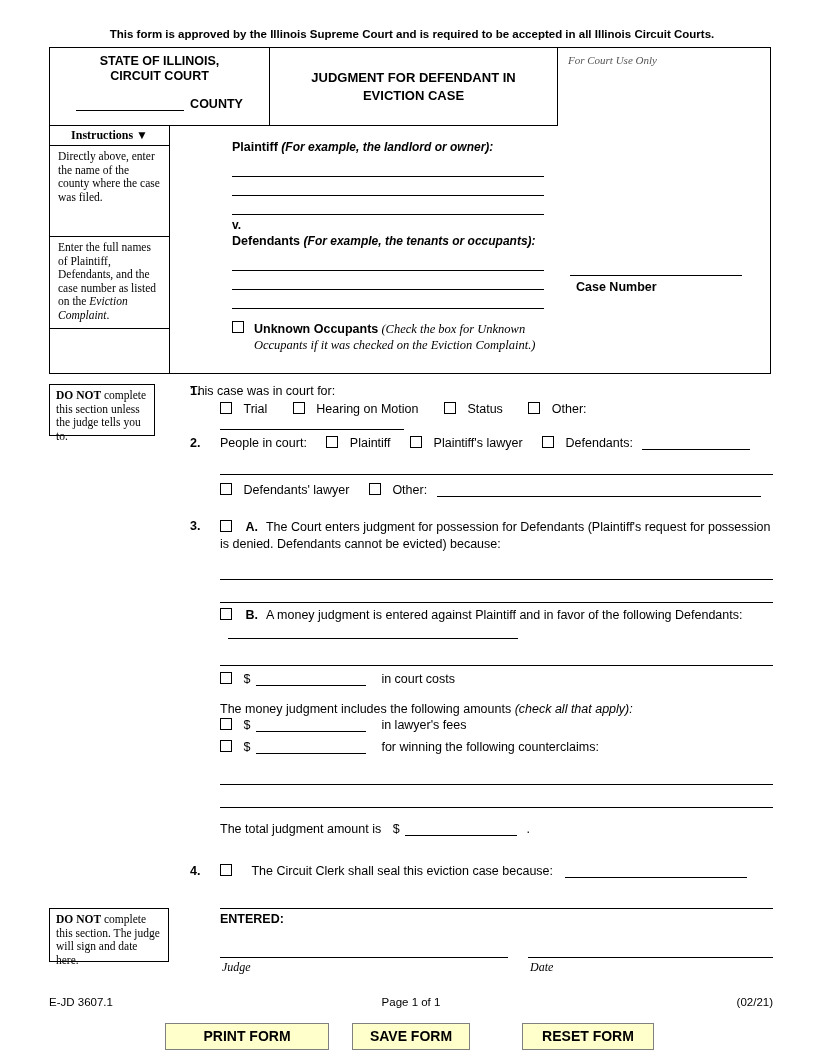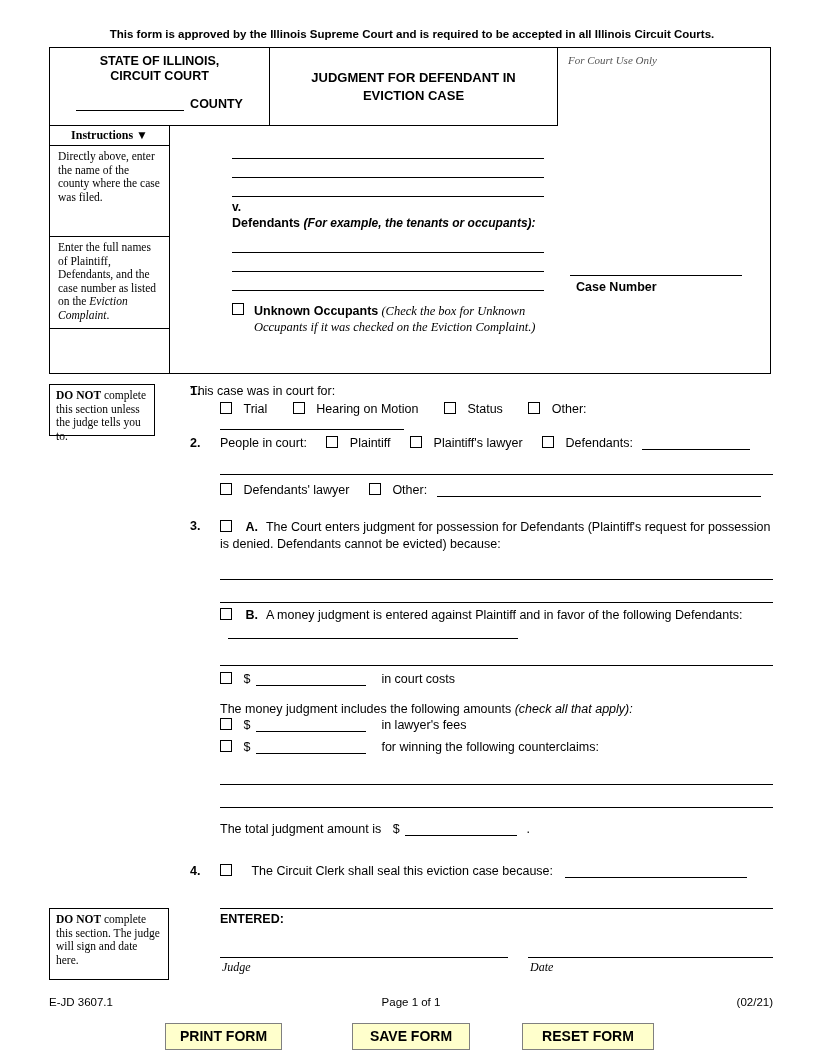--- a/index.html
+++ b/index.html
@@ -207,21 +207,21 @@
     position: absolute;
     border: 1px solid #000;
     box-sizing: border-box;
     padding: 4px 6px;
     font-size: 11.5px;
     line-height: 13.5px;
     font-family: "Liberation Serif", serif;
   }
   .donot b { font-weight: bold; }
   #donot1 { top: 384px; left: 49px; width: 106px; height: 52px; }
-  #donot2 { top: 908px; left: 49px; width: 120px; height: 72px; }
+  #donot2 { top: 908px; left: 49px; width: 120px; height: 54px; }
 
   
   .body-sec {
     position: absolute;
     top: 384px;
     left: 190px;
     width: 583px;
     font-family: "Liberation Sans", sans-serif;
     font-size: 12.5px;
   }
@@ -306,21 +306,21 @@
     background: #ffffcc;
     border: 1px solid #808080;
     font-family: "Liberation Sans", sans-serif;
     font-weight: bold;
     font-size: 14px;
     text-align: center;
     line-height: 25px;
     box-sizing: border-box;
     color: #000;
   }
-  #btn-print { left: 165px; width: 117px; }
+  #btn-print { left: 165px; width: 164px; }
   #btn-save  { left: 352px; width: 118px; }
   #btn-reset { left: 522px; width: 132px; }
 </style>
 </head>
 <body>
 
 <div class="page">
 
   <div class="top-notice">This form is approved by the Illinois Supreme Court and is required to be accepted in all Illinois Circuit Courts.</div>
 
@@ -347,20 +347,24 @@
         <span>Instructions</span><span>&nbsp;▼</span>
       </div>
       <div class="instr-blk b1">Directly above, enter the name of the county where the case was filed.</div>
       <div class="instr-blk b2">
         <span>Enter the full names of Plaintiff, Defendants, and the case number as listed on the </span><i>Eviction Complaint</i><span>.</span>
       </div>
       <div class="instr-blk b3"></div>
     </div>
 
     <div class="parties">
+      <div class="party-label">
+        <span>Plaintiff</span>
+        <span class="ex">(For example, the landlord or owner):</span>
+      </div>
       <div class="ruled"></div>
       <div class="ruled"></div>
       <div class="ruled"></div>
       <div class="vee">v.</div>
       <div class="party-label">
         <span>Defendants</span>
         <span class="ex">(For example, the tenants or occupants):</span>
       </div>
       <div class="ruled"></div>
       <div class="ruled"></div>

